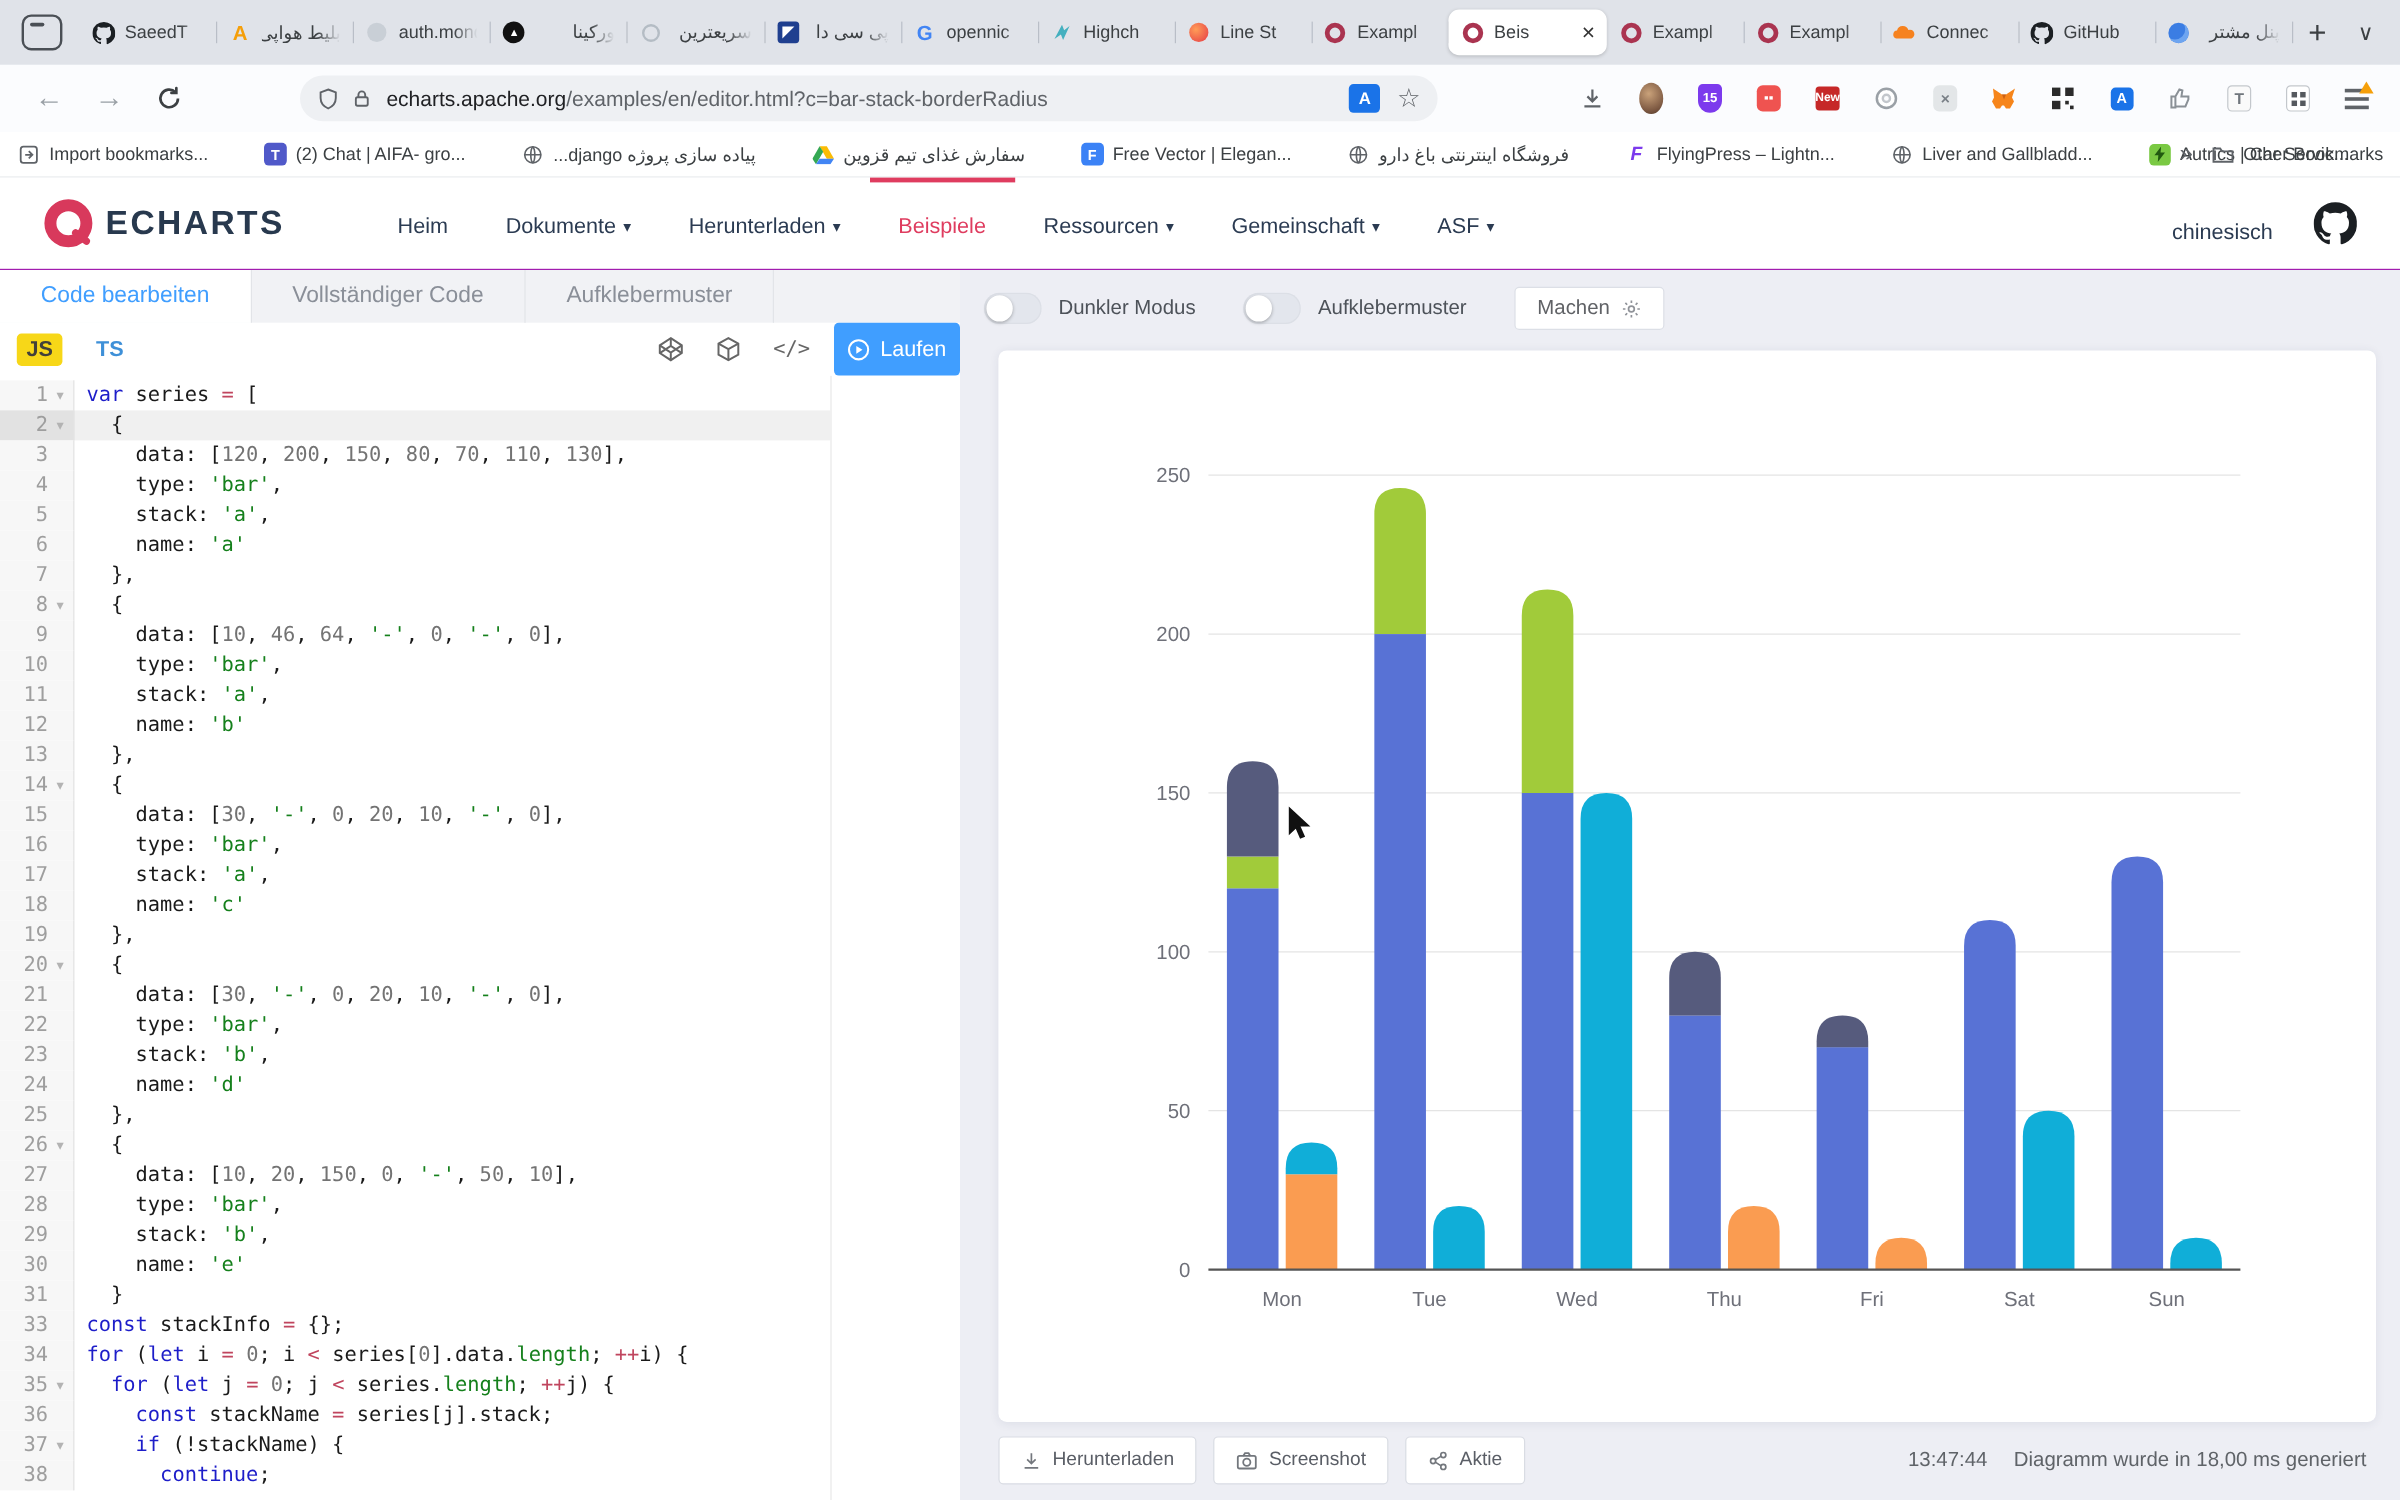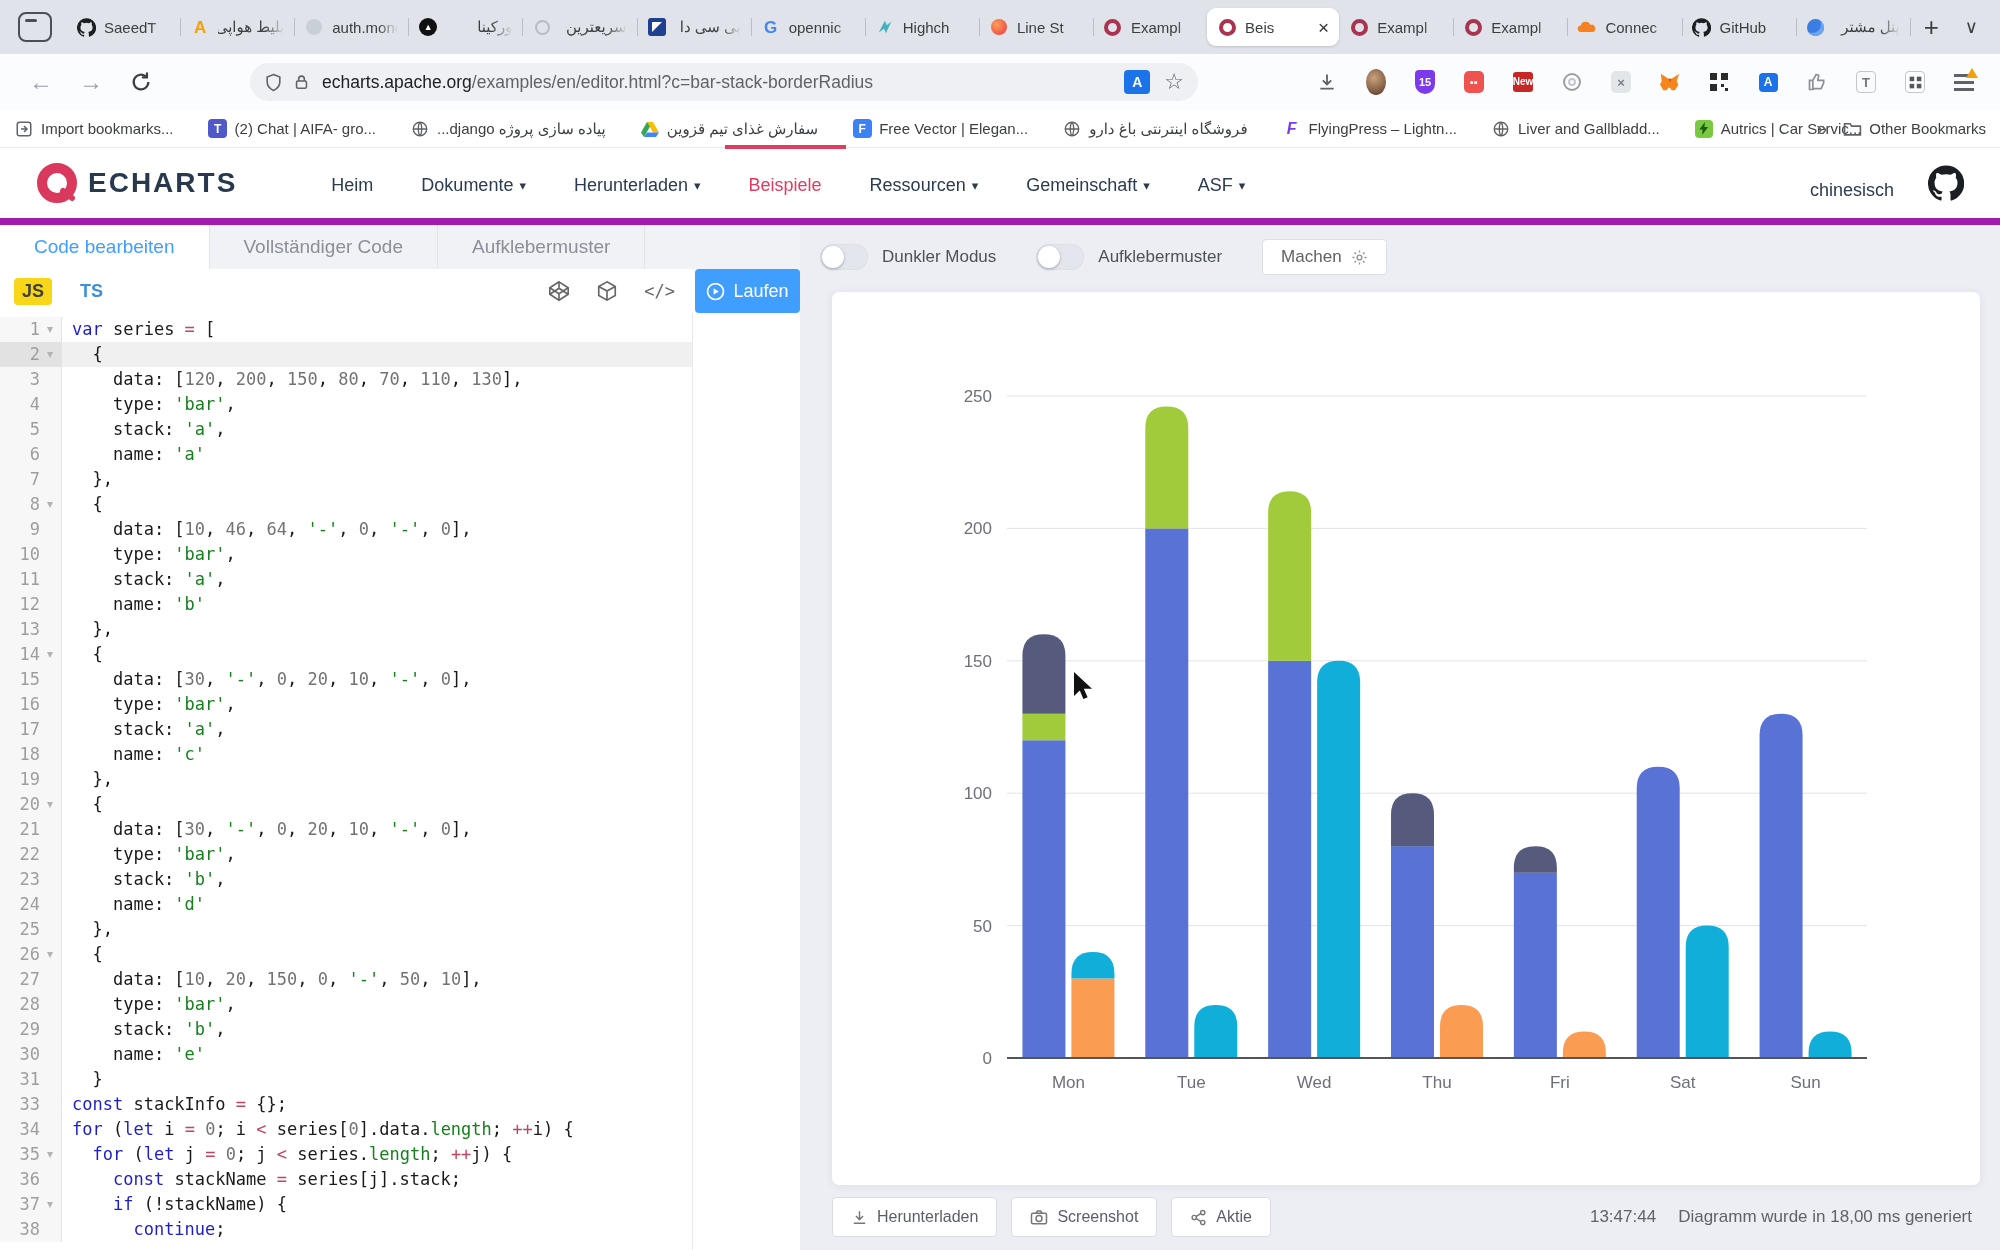--- a/index.html
+++ b/index.html
@@ -44,28 +44,28 @@
   .urltext { font-size:17.5px; color:#202124; white-space:nowrap; overflow:hidden; flex:1; }
   .urltext .path { color:#5f6368; }
   .pillright { display:flex; gap:14px; align-items:center; margin-left:10px; }
   .extrow { display:flex; align-items:center; gap:21px; margin-left:28px; flex:1;
             justify-content:flex-end; padding-right:6px; }
   .ext { width:28px; height:28px; display:flex; align-items:center; justify-content:center; flex:none; }
 
   
   .bmrow { position:absolute; left:0; top:110px; width:2000px; height:38px; background:#ffffff;
            border-bottom:1px solid #e7e9ec; display:flex; align-items:center; padding:0 14px; }
-  .bmitems { display:flex; align-items:center; gap:34px; flex:1; min-width:0; }
+  .bmitems { display:flex; align-items:center; gap:46px; flex:1; min-width:0; }
   .bm { display:flex; align-items:center; gap:7px; color:#3c4043; font-size:15px; white-space:nowrap; }
   .bmright { display:flex; align-items:center; gap:18px; margin-left:20px; }
   .bm-overflow { font-size:20px; color:#5f6368; letter-spacing:-2px; }
 
   
   .sitehdr { position:absolute; left:0; top:148px; width:2000px; height:77px; background:#fff;
-             border-bottom:7px solid #a21caf; display:flex; align-items:center; padding:0 36px; }
+             border-bottom:1px solid #a21caf; display:flex; align-items:center; padding:0 36px; }
   .logo { display:flex; align-items:center; gap:10px; margin-right:70px; }
   .logo .mark { width:42px; height:42px; }
   .logo .word { font-size:28px; font-weight:bold; color:#28394e; letter-spacing:2px; }
   .sitenav { display:flex; align-items:stretch; height:77px; gap:0; }
   .navitem { display:flex; align-items:center; gap:6px; padding:0 24px; font-size:18px;
              color:#2b3b52; border-top:4px solid transparent; }
   .navitem .caret { font-size:13px; color:#2b3b52; }
   .navitem.active { color:#df3c5f; border-top-color:#df3c5f; }
   .hdr-right { margin-left:auto; display:flex; align-items:flex-end; gap:34px; }
   .lang { font-size:18px; color:#2b3b52; }

